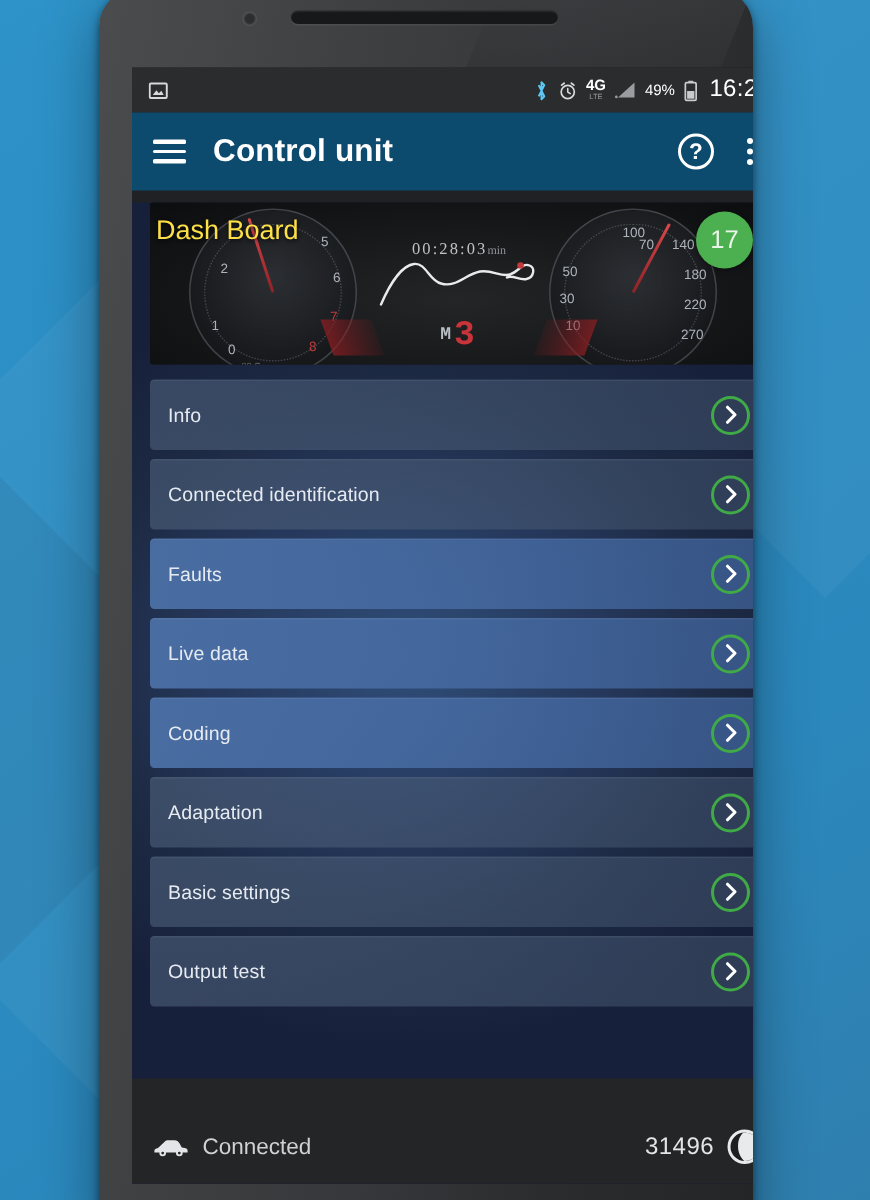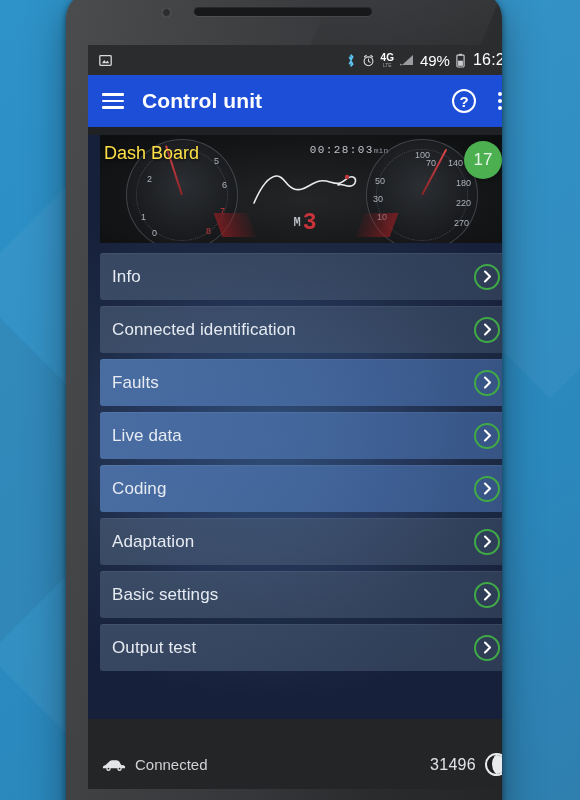--- a/index.html
+++ b/index.html
@@ -103,27 +103,27 @@
     background: #2a2c2e;
     display: flex;
     align-items: center;
     padding: 0 10px 0 11px;
     color: #d8d9da;
     font-size: 11px;
   }
   .sb-left { display: flex; align-items: center; gap: 5px; flex: 1; }
   .sb-right { display: flex; align-items: center; gap: 6px; }
   .sb-time { font-size: 16px; color: #fff; letter-spacing: 0.2px; margin-left: 2px; }
-  .sb-pct { font-size: 15px; color: #fff; }
+  .sb-pct { font-size: 10px; color: #fff; }
   .ic { display: inline-flex; align-items: center; }
 
   
   .appbar {
     height: 52px;
-    background: #1d4ed8;
+    background: #0c4a6e;
     display: flex;
     align-items: center;
     padding: 0 14px;
     gap: 14px;
   }
   .hamburger { width: 22px; display: flex; flex-direction: column; gap: 4px; cursor: pointer; }
   .hamburger span { display: block; height: 2.5px; background: #fff; border-radius: 1px; }
   .appbar-title {
     color: #fff;
     font-size: 21px;
@@ -189,28 +189,27 @@
     border-radius: 1px;
   }
   .needle.l { height: 52px; transform: translateX(-50%) rotate(-18deg); }
   .needle.r { height: 52px; transform: translateX(-50%) rotate(28deg); }
   .gmark { position: absolute; color: #aeb3bb; font-size: 9px; font-family: "Liberation Sans", sans-serif; }
   .gmark.dim { color: #6e737b; font-size: 6px; }
   .gmark.red { color: #c13a3d; }
   .timer {
     position: absolute;
     left: 50%;
-    top: 9px;
+    top: 25px;
     transform: translateX(-50%);
     color: #bfc3c8;
     font-size: 11px;
     letter-spacing: 1.4px;
     white-space: nowrap;
-    font-family: Liberation Mono, monospace;
-    margin-left: 43px;
+    font-family: Liberation Serif, serif;
   }
   .timer .u { font-size: 8px; letter-spacing: 0; color: #8d9199; }
   .track {
     position: absolute;
     left: 50%; top: 34px;
     transform: translateX(-50%);
     width: 112px; height: 38px;
   }
   .gear {
     position: absolute;
@@ -266,21 +265,21 @@
     box-shadow: inset 0 1px 0 rgba(255,255,255,0.06);
   }
   .menu-item.hi {
     background: linear-gradient(100deg, rgba(80,119,176,0.85), rgba(64,100,157,0.72));
   }
   .menu-item.dim {
     background: linear-gradient(100deg, rgba(80,99,125,0.58), rgba(68,86,112,0.50));
   }
   .menu-label {
     color: #e6ebf2;
-    font-size: 17px;
+    font-size: 13px;
     flex: 1;
     letter-spacing: 0.1px;
   }
   .chev {
     width: 26px; height: 26px;
     border: 2px solid #3faa46;
     border-radius: 50%;
     display: flex; align-items: center; justify-content: center;
     flex-shrink: 0;
   }

